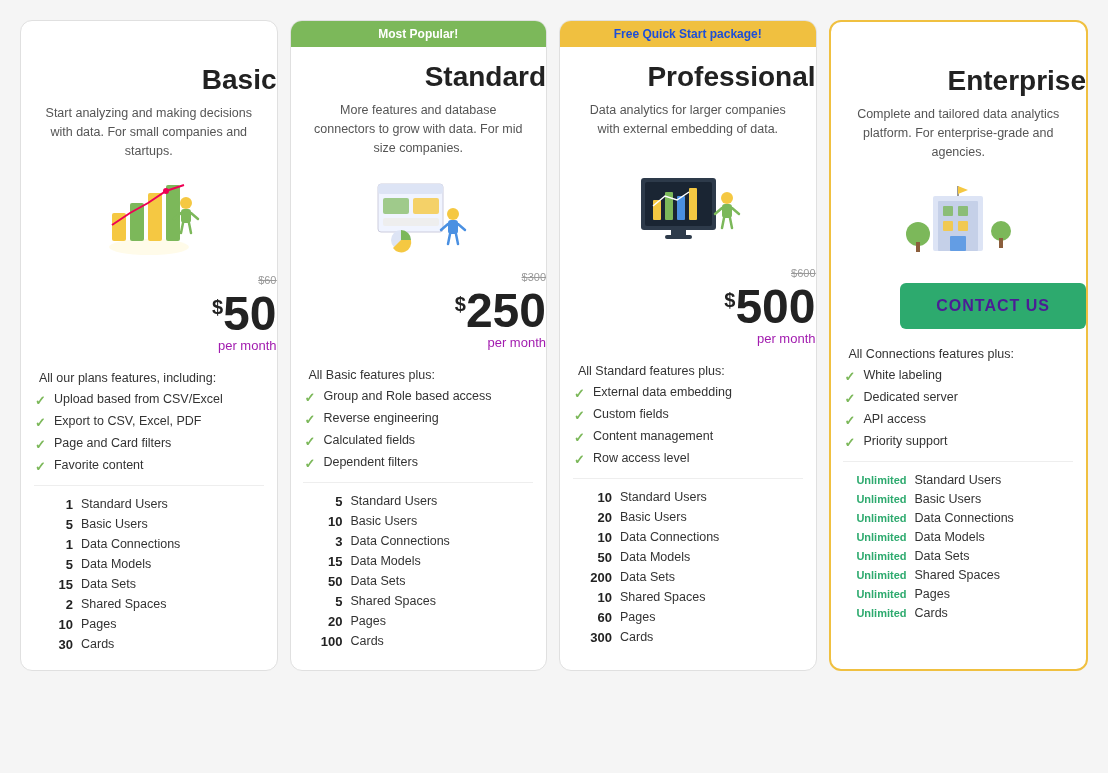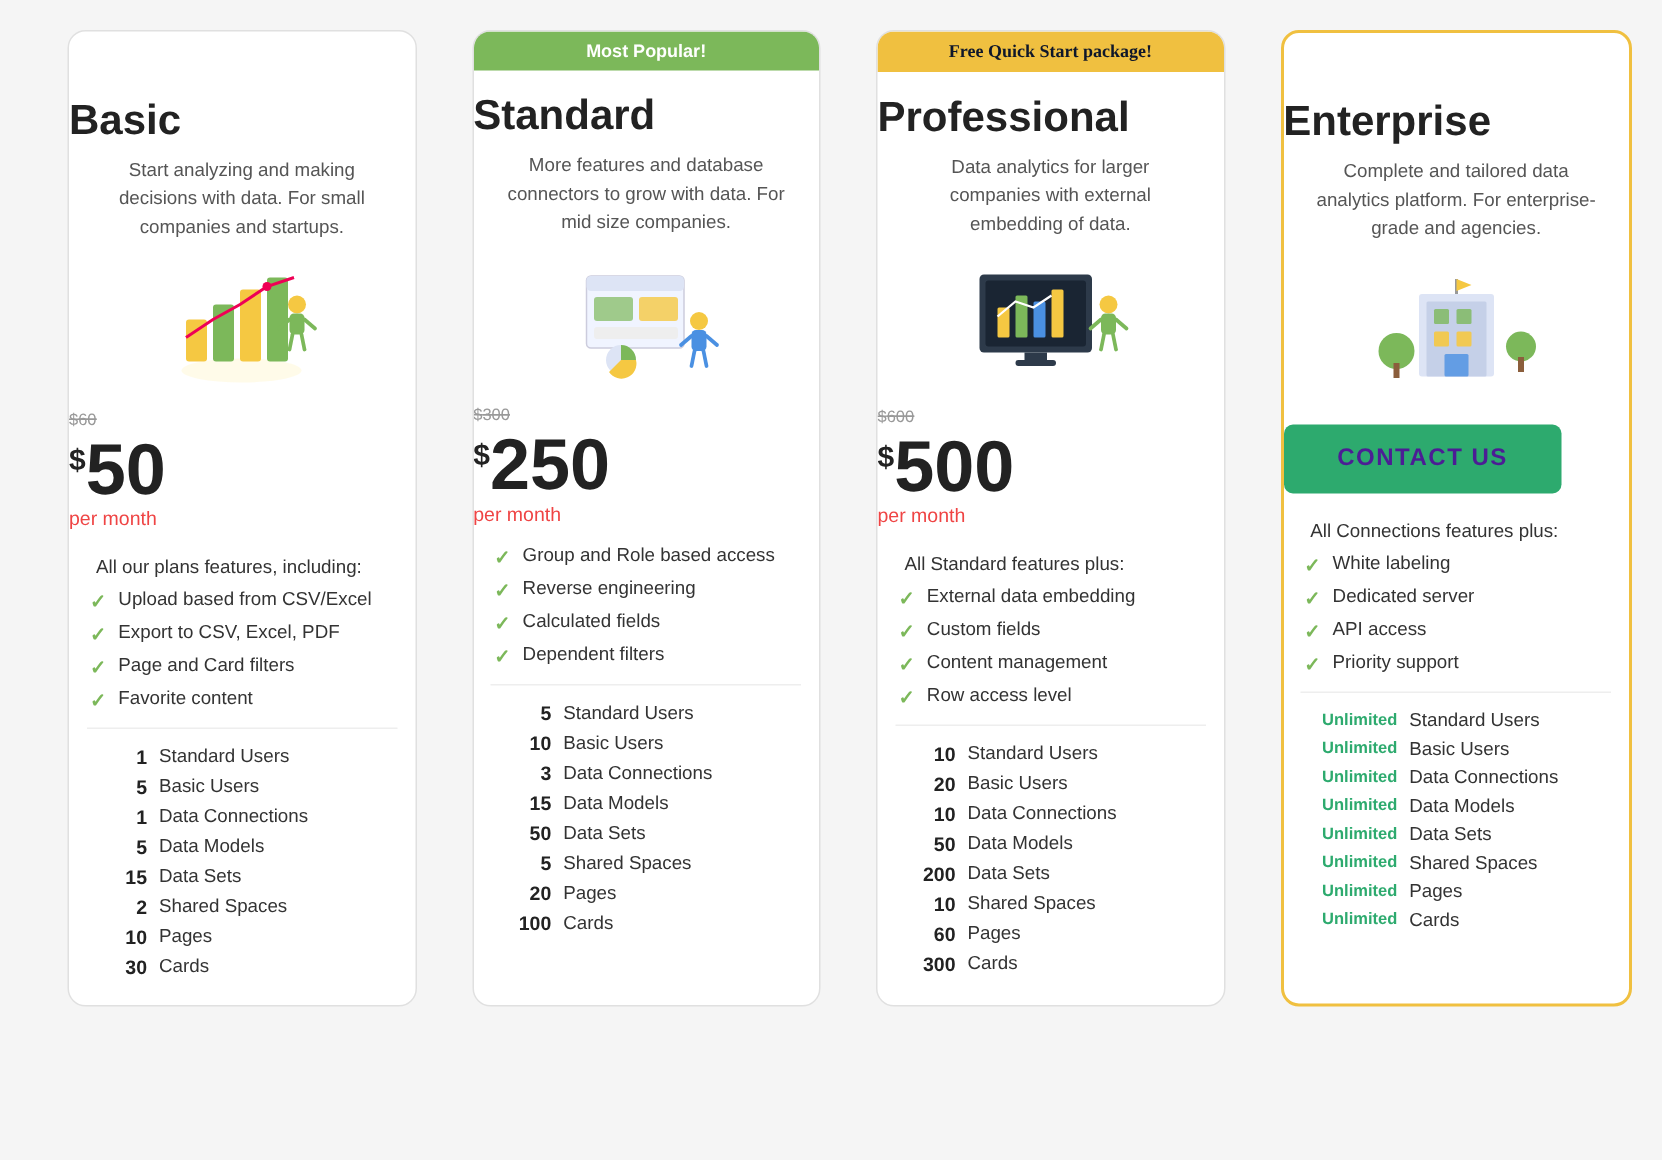--- a/index.html
+++ b/index.html
@@ -18,39 +18,38 @@
       max-width: 1068px;
       width: 100%;
     }
     .plan-card {
       background: #fff;
       border-radius: 12px;
       border: 1px solid #e0e0e0;
       flex: 1;
       display: flex;
       flex-direction: column;
-      align-items: flex-start;
+      align-items: flex-end;
       padding: 0 0 16px 0;
       overflow: hidden;
       position: relative;
-      margin-left: 25px;
     }
     .plan-card.enterprise {
       border: 2px solid #f0c040;
     }
     .plan-badge {
       width: 100%;
       text-align: center;
       padding: 6px 0;
       font-size: 12px;
       font-weight: 600;
       color: #fff;
     }
     .plan-badge.popular { background: #7cb85a; }
-    .plan-badge.free { background: #f0c040; color: #0f172a; font-family: Liberation Serif, serif; }
+    .plan-badge.free { background: #f0c040; color: #1d4ed8; }
     .plan-badge.spacer { background: transparent; height: 29px; }
     .plan-title {
       font-size: 28px;
       font-weight: 700;
       color: #222;
       margin: 14px 0 8px;
       text-align: center;
     }
     .plan-desc {
       font-size: 12.5px;
@@ -88,21 +87,21 @@
       margin-top: 6px;
     }
     .price-amount {
       font-size: 48px;
       font-weight: 900;
       color: #222;
       line-height: 1;
     }
     .per-month {
       font-size: 13px;
-      color: #ef4444;
+      color: #a21caf;
       text-align: center;
       margin-bottom: 10px;
     }
     .contact-btn {
       background: #2daa6e;
       color: #4c1d95;
       border: none;
       border-radius: 6px;
       padding: 14px 36px;
       font-size: 16px;
@@ -289,20 +288,21 @@
     <path d="M38 68 L38 58 A10 10 0 0 1 48 68 Z" fill="#7cb85a"></path>
     <path d="M38 68 L48 68 A10 10 0 0 1 30 76 Z" fill="#f5c842"></path>
   </svg>
       </div>
       <div class="old-price">$<s>300</s></div>
       <div class="current-price">
       <span class="price-dollar-sign">$</span>
       <span class="price-amount">250</span>
     </div>
       <div class="per-month">per month</div>
+      <div class="features-label">All Basic features plus:</div>
       <ul class="feature-list">
         <li>
       <span class="check-icon">✓</span>
       <span>Group and Role based access</span>
     </li>
         <li>
       <span class="check-icon">✓</span>
       <span>Reverse engineering</span>
     </li>
         <li>

